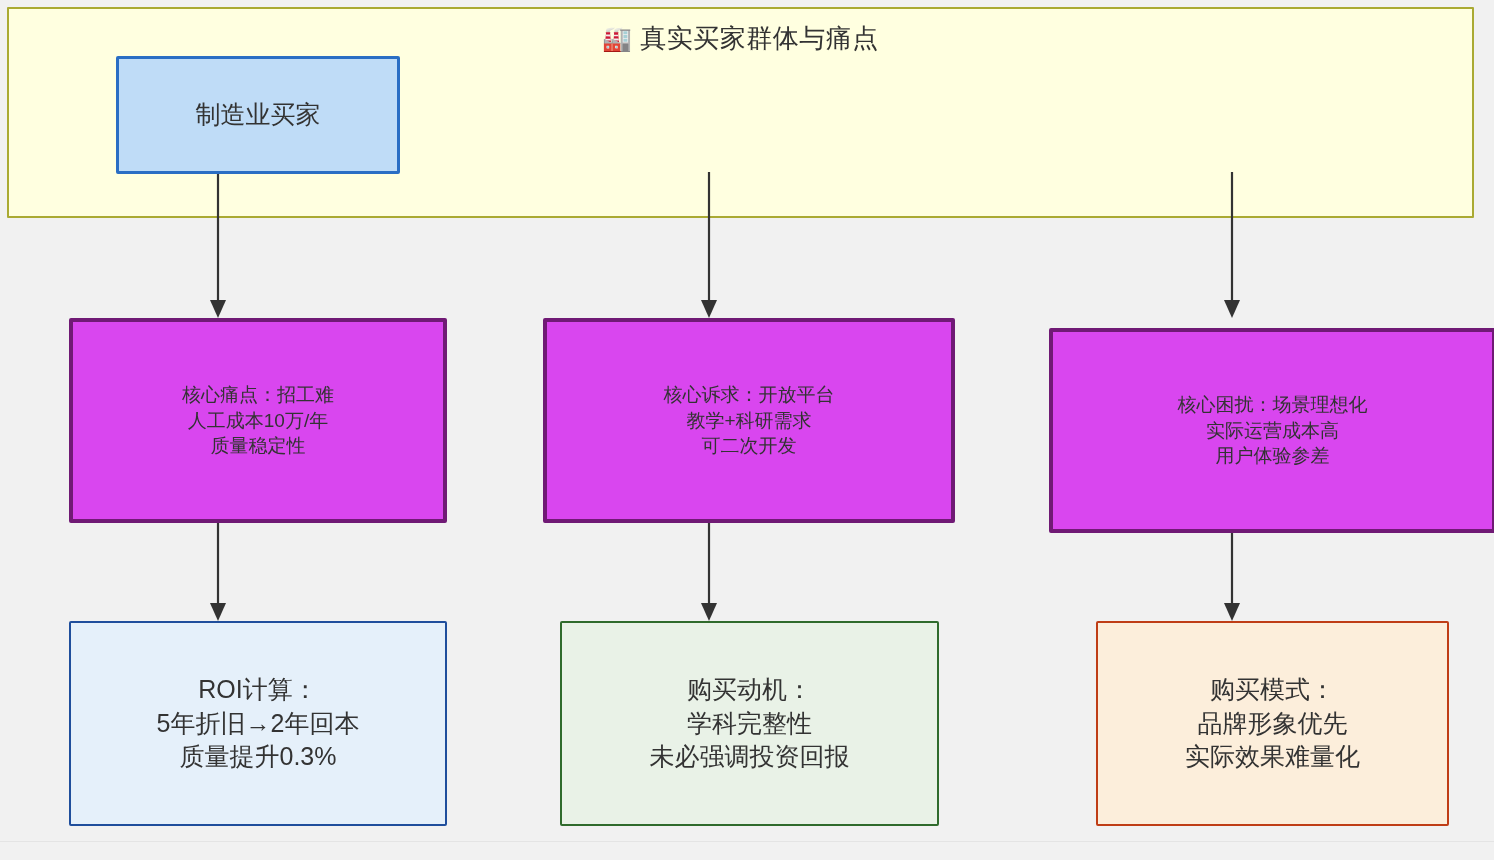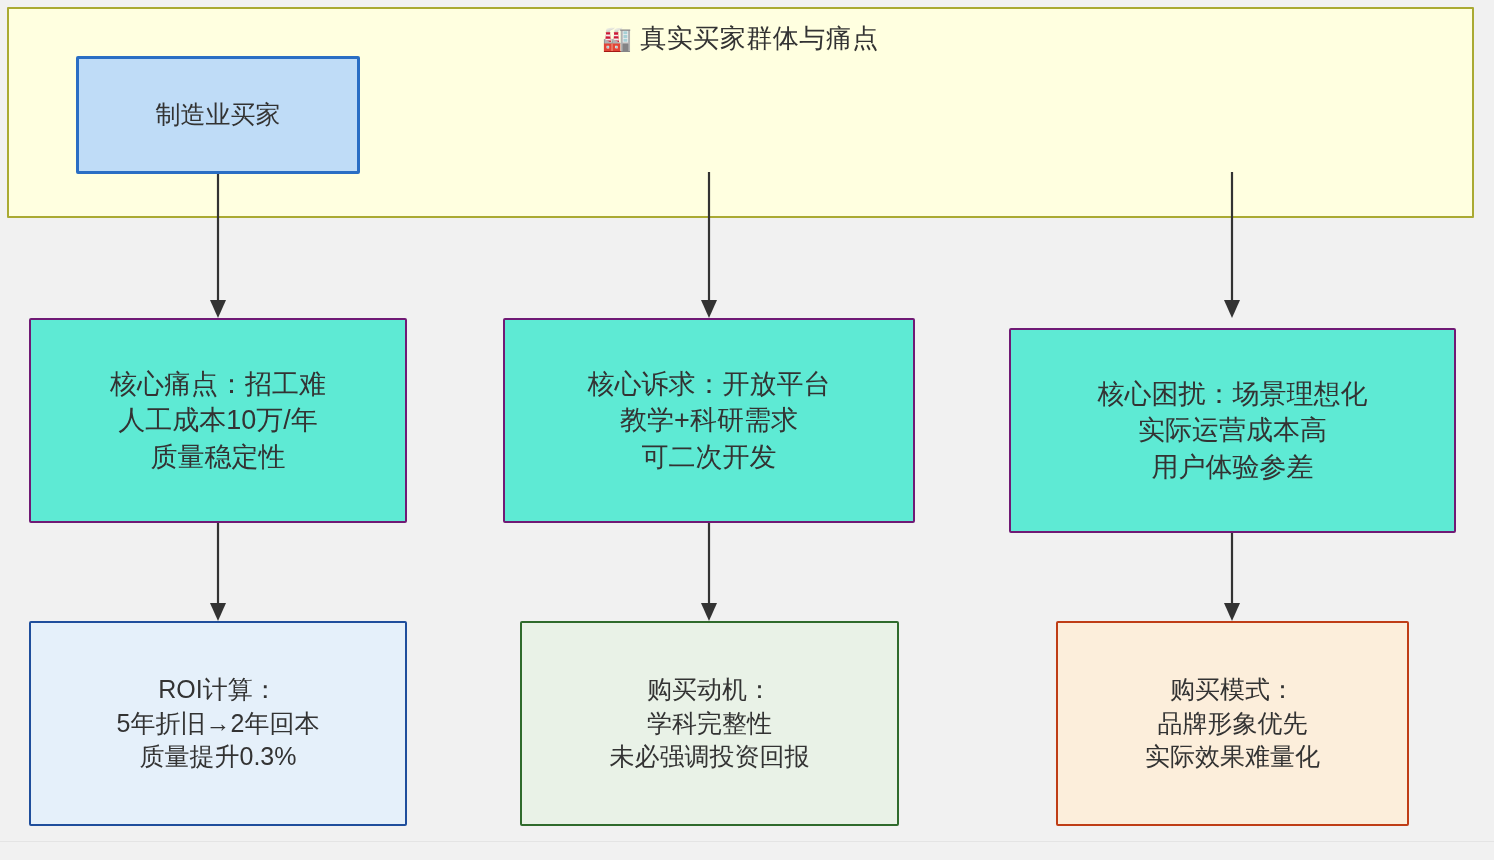--- a/index.html
+++ b/index.html
@@ -43,35 +43,36 @@
   .node {
     position: absolute;
     display: flex;
     flex-direction: column;
     align-items: center;
     justify-content: center;
     text-align: left;
     color: #333333;
     border-radius: 2px;
     line-height: 1.34;
+    margin-left: 40px;
   }
   .node .ln { display: block; white-space: nowrap; }
 
   
   .n-top { height: 118px; font-size: 25px; }
   .n-blue-solid   { background: #bfdcf7; border: 3px solid #2a6ec4; }
   .n-green-solid  { background: #cce5cc; border: 3px solid #3c7a35; }
   .n-orange-solid { background: #f7debb; border: 3px solid #d9541d; }
 
   
   .n-mid {
     height: 205px;
-    font-size: 27px;
-    background: #5eead4;
-    border: 2px solid #701a75;
+    font-size: 19px;
+    background: #d946ef;
+    border: 4px solid #701a75;
   }
 
   
   .n-bot { height: 205px; font-size: 25px; }
   .n-blue-light   { background: #e5f0fa; border: 2px solid #1f4e9c; }
   .n-green-light  { background: #e9f2e7; border: 2px solid #2f6b2c; }
   .n-orange-light { background: #fceedb; border: 2px solid #bf3d16; }
 
   
   .edge-svg {

